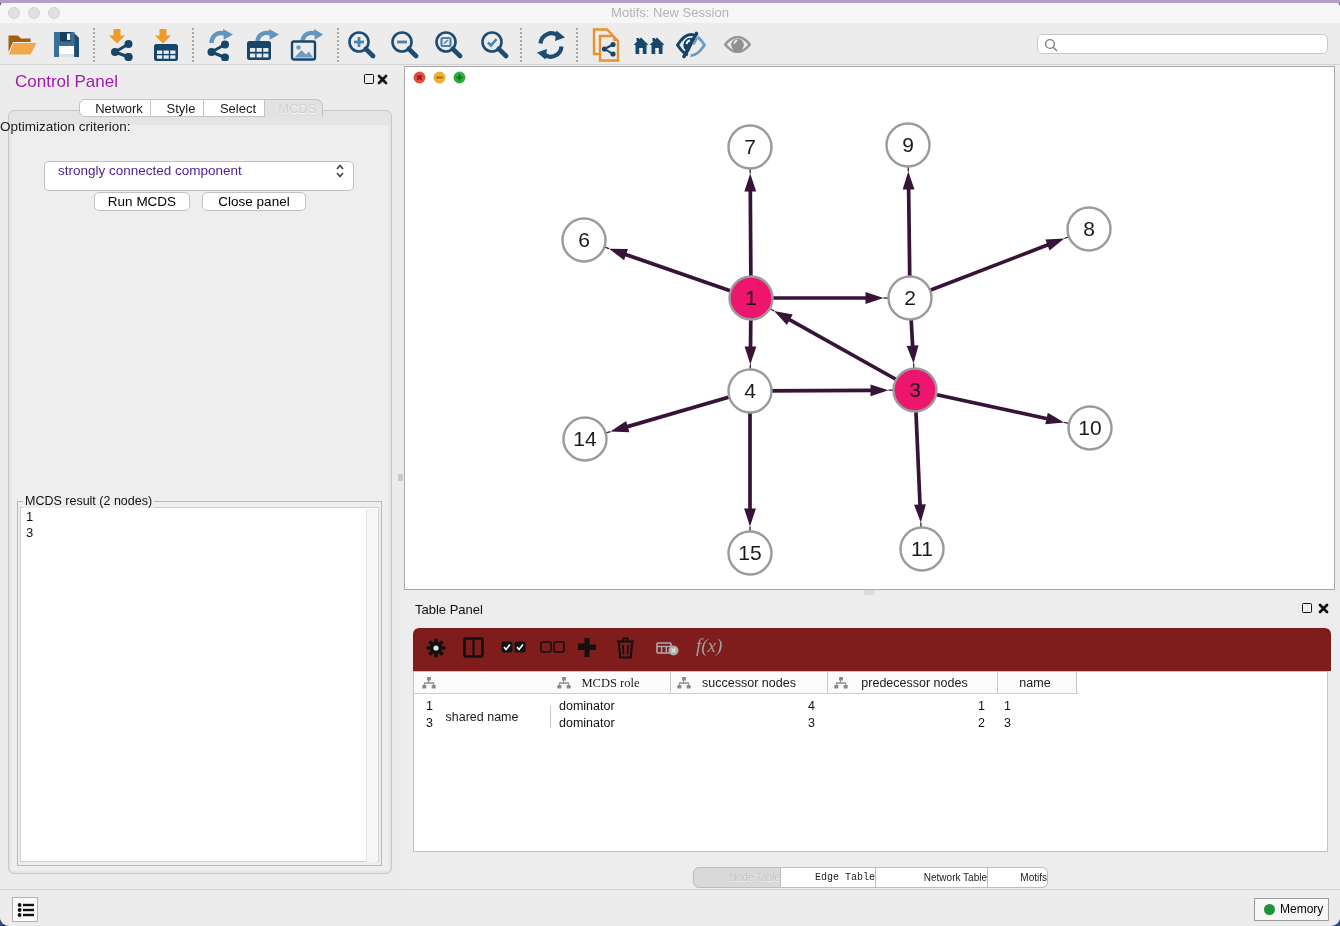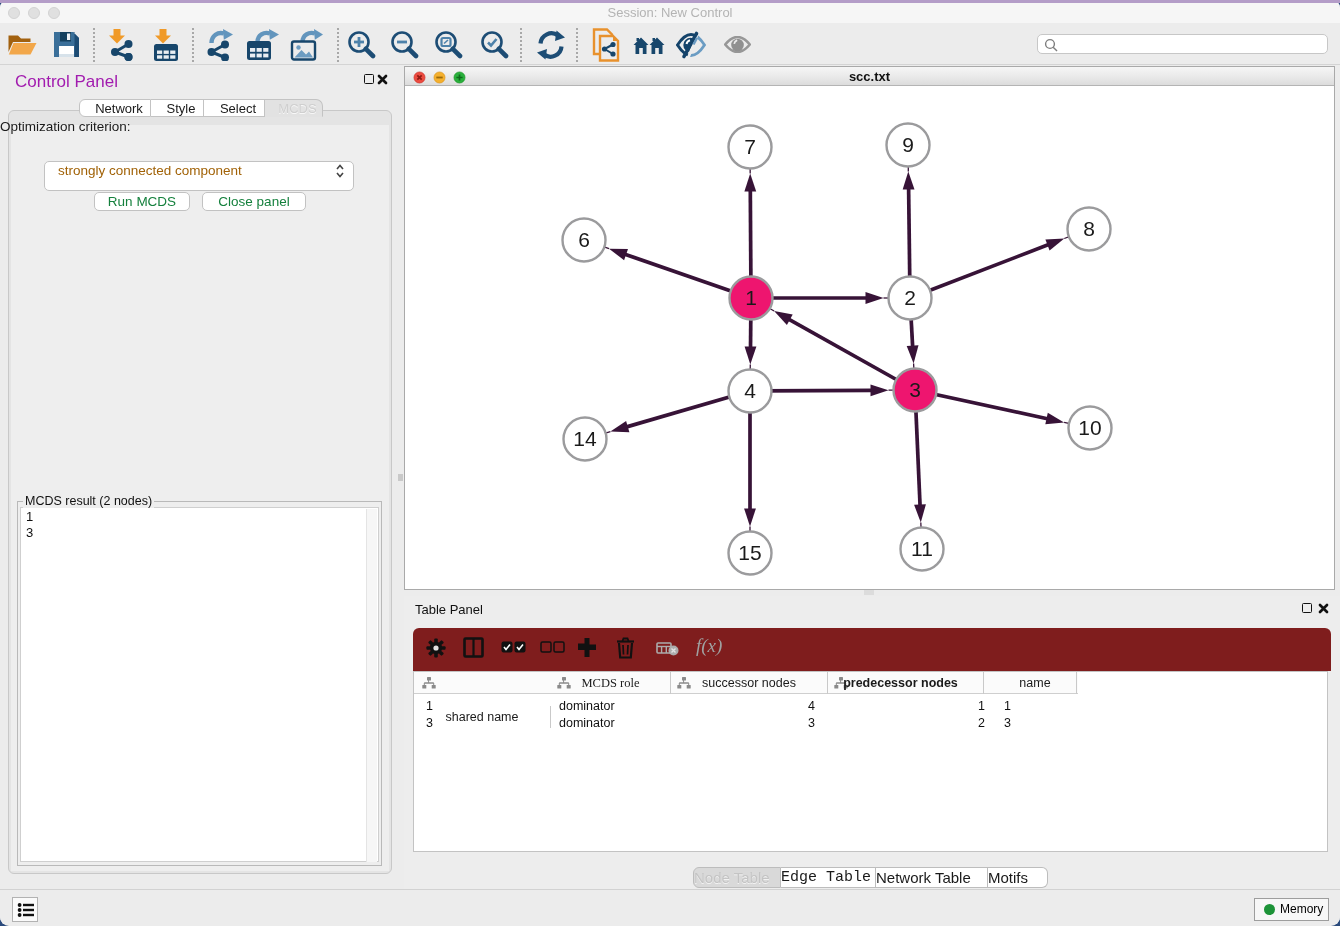--- a/index.html
+++ b/index.html
@@ -24,59 +24,59 @@
 .wbtn-sq { position:absolute; width:10px; height:10px; border:1.5px solid #111; border-radius:1.5px; }
 .wbtn-x { position:absolute; }
 .tabpane { position:absolute; left:8px; top:110px; width:384px; height:764px; background:#e4e4e4;
   border:1px solid #c8c8c8; border-radius:6px; }
 .mcds-inner { position:absolute; left:2px; top:14px; width:378px; height:746px; background:#eeeeee; }
 .cptab { position:absolute; top:0; height:18px; background:#fff; border:1px solid #c3c3c3; border-left:none;
   font-size:13px; color:#1a1a1a; text-align:center; line-height:17px;padding-left:8px; }
 
 .label-c { position:absolute; font-size:13.5px; color:#1a1a1a; }
 .combo { position:absolute; left:44px; top:161px; width:310px; height:30px; background:#fff;
-  border:1px solid #c2c2c2; border-radius:5px; font-size:13.5px; color:#a16207; line-height:17px; padding-left:13px; }
+  border:1px solid #c2c2c2; border-radius:5px; font-size:13.5px; color:#4c1d95; line-height:17px; padding-left:13px; }
 .btn { position:absolute; height:19px; background:#fff; border:1px solid #c2c2c2; border-radius:5px;
-  font-size:13.5px; color:#15803d; text-align:center; line-height:17px; }
+  font-size:13.5px; color:#000000; text-align:center; line-height:17px; }
 .groupbox { position:absolute; left:17px; top:501px; width:365px; height:365px; border:1px solid #b9b9b9; }
 .groupbox-label { position:absolute; left:5px; top:-8px; background:#eeeeee; padding:0 2px; font-size:12.5px; color:#111; }
 .gb-white { position:absolute; left:2px; top:5px; width:359px; height:355px; background:#fff; border:1px solid #cfcfcf; }
 .gb-scroll { position:absolute; right:1px; top:1px; width:11px; height:353px; background:#f6f6f6; border-left:1px solid #e4e4e4; }
 
 .iframe-box { position:absolute; left:404px; top:66px; width:931px; height:524px; background:#fff; border:1px solid #a9a9a9; }
 .iframe-title { position:absolute; left:0; top:0; width:100%; height:19px;
   background:linear-gradient(#f6f6f6,#e9e9e9 55%,#dcdcdc); border-bottom:1px solid #b4b4b4;
   font-size:13px; font-weight:bold; color:#111; text-align:center; line-height:19px; }
 
 .tp-area { position:absolute; left:404px; top:596px; width:936px; height:295px; background:#ededed; }
 .tp-title { position:absolute; left:11px; top:6px; font-size:13px; color:#111; }
 .tbl-box { position:absolute; left:9px; top:75px; width:915px; height:181px; background:#fff; border:1px solid #c3c3c3; }
 .tbl-toolbar { position:absolute; left:9px; top:32px; width:918px; height:43px; background:#7f1d1d; border-radius:6px 6px 0 0; }
 .tbl-headrow { position:absolute; left:0; top:0; width:664px; height:22px; background:#fbfbfb;
   border-bottom:1px solid #cfcfcf; font-size:12.5px; color:#1a1a1a; }
 .hdr-cell { position:absolute; top:0; height:22px; line-height:22px; text-align:center; border-right:1px solid #c9c9c9; }
 .trow { position:absolute; font-size:12.5px; color:#111; height:18px; line-height:18px; }
 .btab { position:absolute; top:271px; height:21px; border:1px solid #bdbdbd; border-left:none; background:#fff;
-  font-size:15px; color:#1a1a1a; text-align:left; line-height:20px; }
+  font-size:10px; color:#1a1a1a; text-align:right; line-height:20px; }
 
 .statusbar { position:absolute; left:0; top:889px; width:100%; height:35px; background:#ececec; border-top:1px solid #d2d2d2; }
 .mem-btn { position:absolute; right:11px; top:8px; width:75px; height:23px; background:#f7f7f7; border:1px solid #9d9d9d;
   font-size:12px; color:#000000; line-height:21px; }
 .list-btn { position:absolute; left:12px; top:7px; width:26px; height:25px; background:#fafafa; border:1px solid #b2b2b2; }
 </style>
 </head>
 <body>
 <div class="topstrip"></div>
 <div class="win">
 
   <div class="titlebar">
     <div class="tl" style="left:8px;"></div>
     <div class="tl" style="left:28px;"></div>
     <div class="tl" style="left:48px;"></div>
-    <div class="title-text">Session: New Control</div>
+    <div class="title-text">Motifs: New Session</div>
   </div>
 
   <div class="toolbar">
     <svg class="tbi" style="left:7px; top:8px;" width="31" height="27" viewBox="0 0 31 27">
       <path d="M1.5 21 L1.5 4.5 L11 4.5 L14 7.5 L23.5 7.5 L23.5 11 L6 11 Z" fill="#a2610f"></path>
       <path d="M6.5 12 H29.5 L23.5 23.5 H1.8 Z" fill="#f2a74a"></path>
     </svg>
     <svg class="tbi" style="left:53px; top:8px;" width="27" height="27" viewBox="0 0 27 27">
       <path d="M1 1 H20 L26 7 V26 H1 Z" fill="#3a6f99"></path>
       <path d="M20 1 L26 7 V26 H21.5 V1 Z" fill="#1d4c74"></path>
@@ -255,21 +255,20 @@
   <div class="groupbox">
     <div class="gb-white">
       <div style="position:absolute; left:5px; top:1px; font-size:13px; color:#111; line-height:16px;">1<br>3</div>
       <div class="gb-scroll"></div>
     </div>
     <div class="groupbox-label">MCDS result (2 nodes)</div>
   </div>
   <div style="position:absolute; left:398px; top:474px; width:5px; height:7px; background:#c9c9c9;"></div>
 
   <div class="iframe-box">
-    <div class="iframe-title">scc.txt</div>
     <svg style="position:absolute; left:8px; top:4px;" width="54" height="13" viewBox="0 0 54 13">
       <circle cx="6.5" cy="6.5" r="5.5" fill="#ed4b40" stroke="#ce3a31" stroke-width="0.8"></circle>
       <path d="M4.3 4.3 L8.7 8.7 M8.7 4.3 L4.3 8.7" stroke="#8f1a12" stroke-width="1.7"></path>
       <circle cx="26.5" cy="6.5" r="5.5" fill="#f5b02d" stroke="#dd9a24" stroke-width="0.8"></circle>
       <path d="M23.3 6.5 h6.4" stroke="#9a6a0a" stroke-width="1.8"></path>
       <circle cx="46.5" cy="6.5" r="5.5" fill="#29b03c" stroke="#23992f" stroke-width="0.8"></circle>
       <path d="M43.4 6.5 h6.2 M46.5 3.4 v6.2" stroke="#0e6b1b" stroke-width="1.7"></path>
     </svg>
     <svg id="graph" width="929" height="503" viewBox="0 0 929 503" style="position:absolute; left:0; top:19px;">
 <g stroke="#371337" stroke-width="3.7">
@@ -434,21 +433,21 @@
           </svg>
         <div class="hdr-cell" style="left:257px; width:157px;">successor nodes</div>
         <svg style="position:absolute; left:420px; top:5px;" width="14" height="12" viewBox="0 0 14 12">
             <g fill="#8a8a8a">
               <rect x="5" y="0" width="4" height="3.4" rx="0.5"></rect>
               <rect x="0.3" y="8" width="4" height="3.4" rx="0.5"></rect>
               <rect x="9.7" y="8" width="4" height="3.4" rx="0.5"></rect>
               <path d="M6.6 3 v3 M2.3 8 v-2 h9.4 v2 M2.3 6 h9.4" fill="none" stroke="#8a8a8a" stroke-width="1"></path>
             </g>
           </svg>
-        <div class="hdr-cell" style="left:404px; width:166px;font-weight:bold;">predecessor nodes</div>
+        <div class="hdr-cell" style="left:418px; width:166px;">predecessor nodes</div>
         <div class="hdr-cell" style="left:580px; width:83px;">name</div>
       </div>
       <div class="trow" style="left:12px; top:25px;">1</div>
       <div class="trow" style="left:145px; top:25px;">dominator</div>
       <div class="trow" style="left:257px; top:25px; width:144px; text-align:right;">4</div>
       <div class="trow" style="left:414px; top:25px; width:157px; text-align:right;">1</div>
       <div class="trow" style="left:590px; top:25px;">1</div>
       <div class="trow" style="left:12px; top:42px;">3</div>
       <div class="trow" style="left:145px; top:42px;">dominator</div>
       <div class="trow" style="left:257px; top:42px; width:144px; text-align:right;">3</div>

